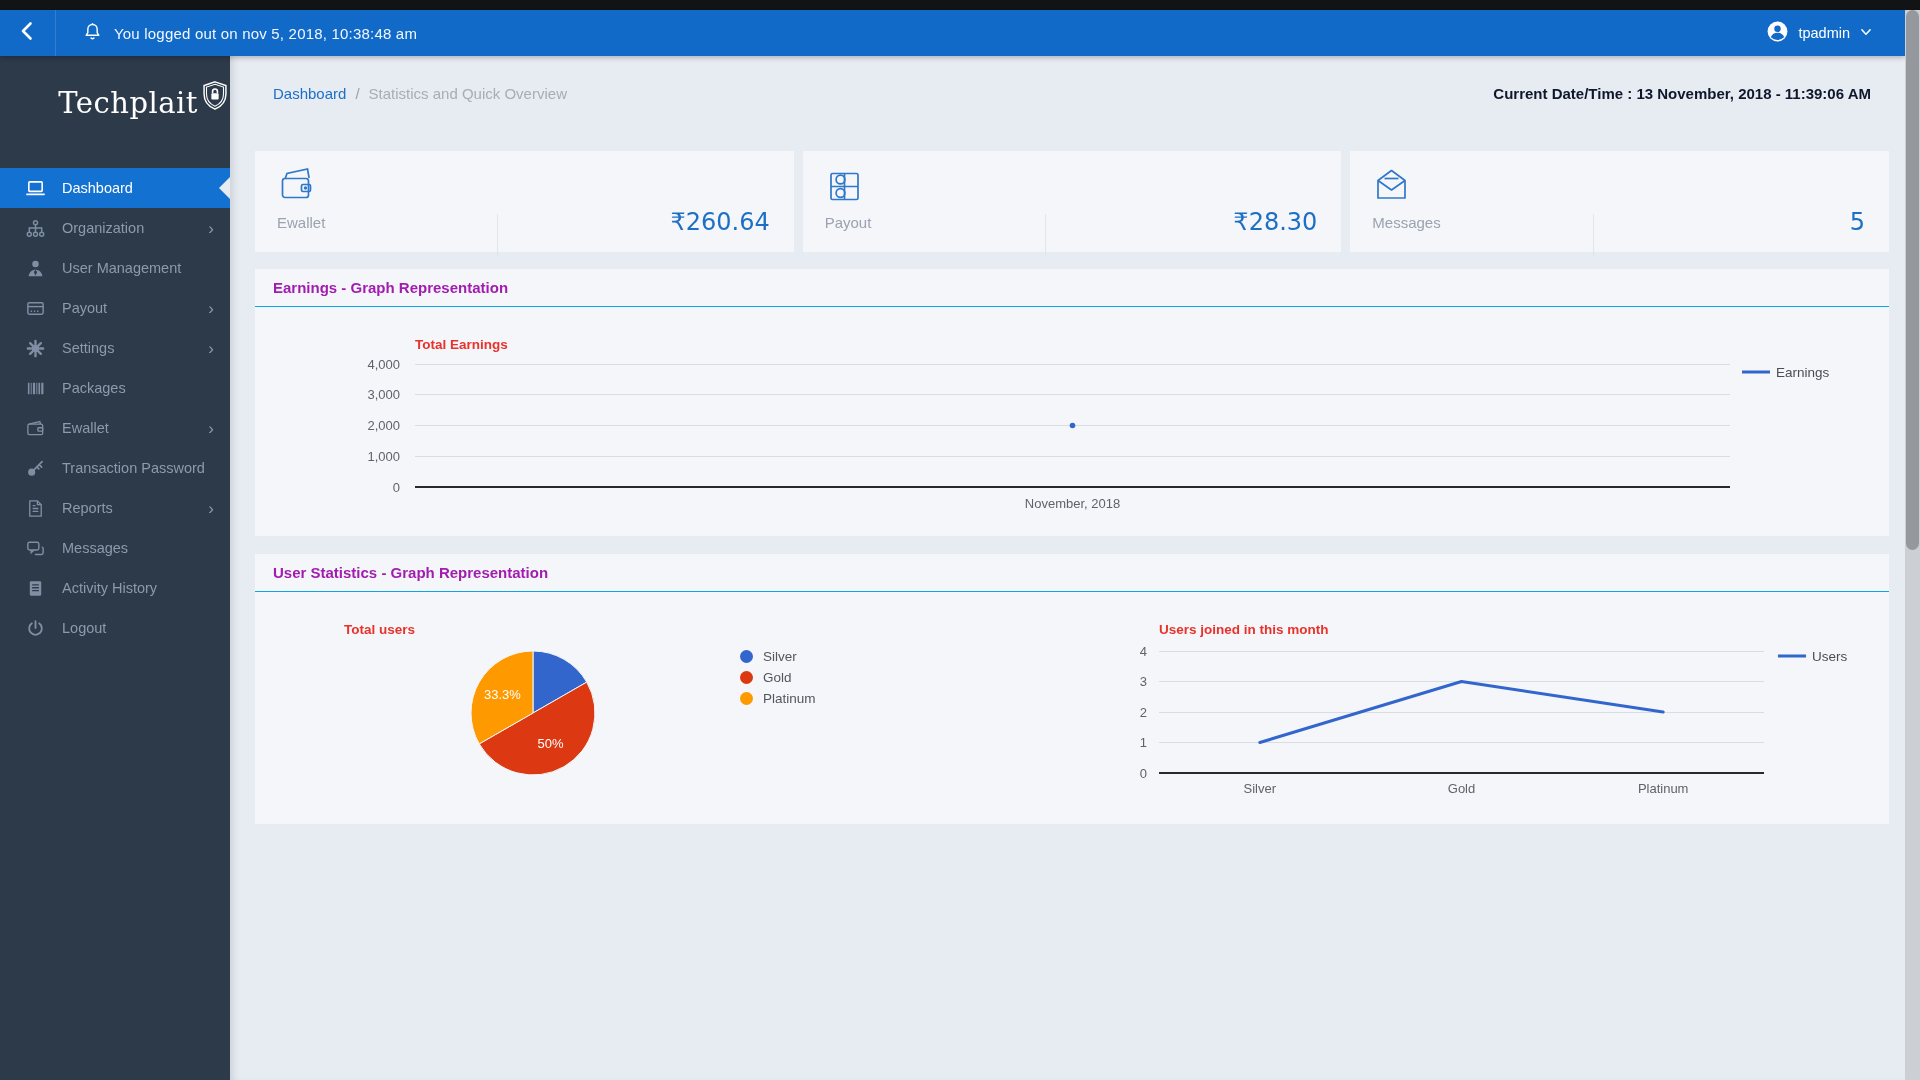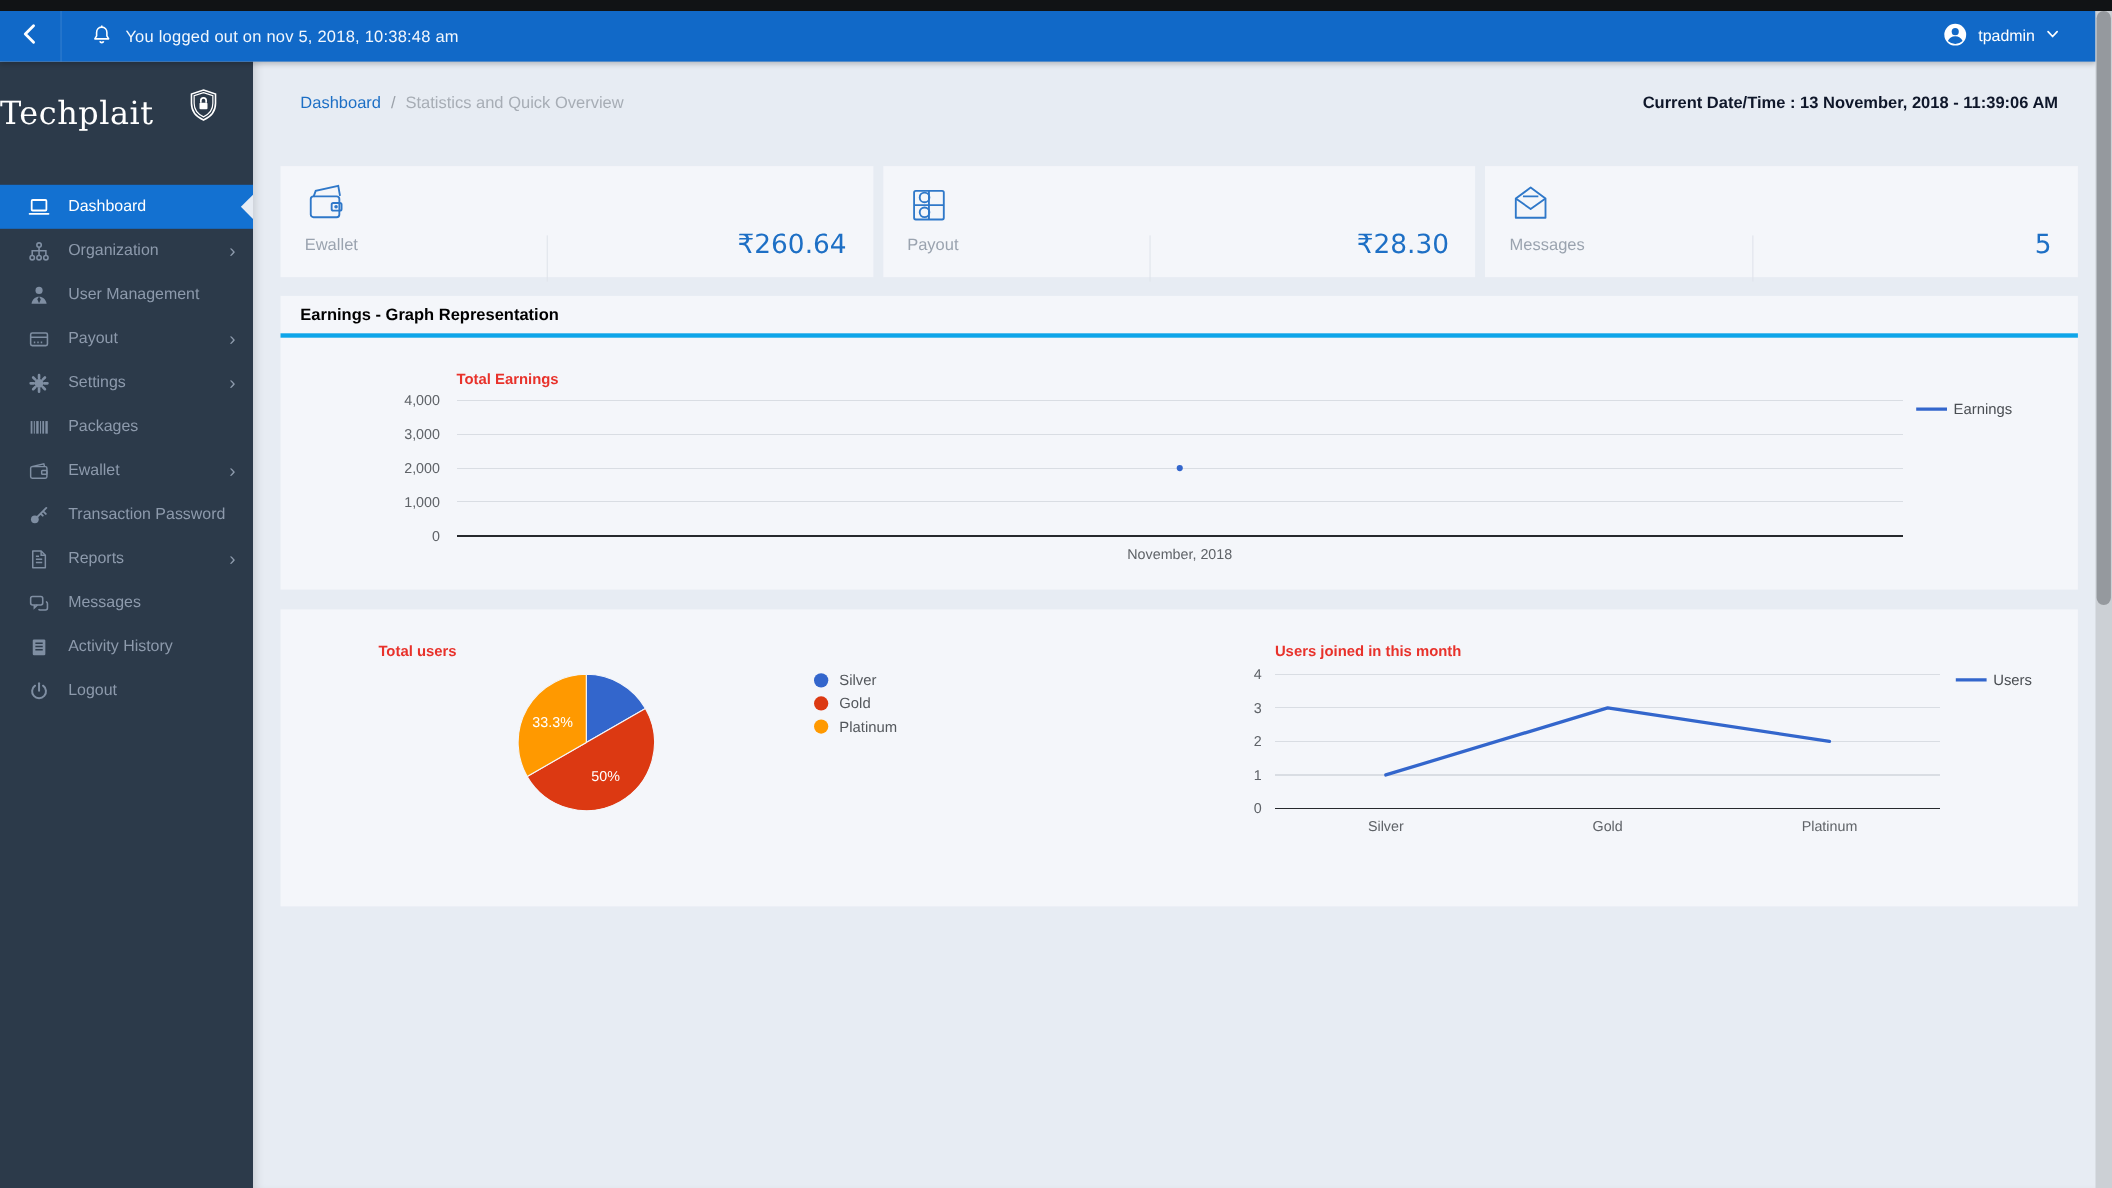--- a/index.html
+++ b/index.html
@@ -21,21 +21,21 @@
     background:#1169c8; color:#fff; display:flex; align-items:center;
     box-shadow:0 2px 5px rgba(0,0,0,.22); z-index:50;
   }
   .back-btn { width:56px; height:100%; display:flex; align-items:center; justify-content:center;
     border-right:1px solid rgba(255,255,255,.14); cursor:pointer; }
   .notif { display:flex; align-items:center; gap:11px; margin-left:26px; font-size:15px; color:#f2f7fd; letter-spacing:.2px; }
   .user-menu { margin-left:auto; margin-right:32px; display:flex; align-items:center; gap:9px; font-size:14.5px; cursor:pointer; }
 
   
   .sidebar { position:absolute; top:56px; left:0; width:230px; height:1024px; background:#2c3a4a; z-index:40; }
-  .logo { height:112px; display:flex; align-items:flex-start; justify-content:flex-start; padding-top:30px; color:#fff;gap:28px; }
+  .logo { height:112px; display:flex; align-items:flex-start; justify-content:flex-end; padding-top:30px; color:#fff; }
   .logo-text { font-family:"DejaVu Serif",serif; font-size:29px; letter-spacing:.5px; }
   .logo-shield { margin-top:-6px; margin-left:2px; }
   .nav-item { position:relative; height:40px; display:flex; align-items:center; padding:0 16px 0 24px;
     color:#8d9aac; font-size:14.5px; cursor:pointer; }
   .nav-item .nicon { width:22px; display:flex; justify-content:center; align-items:center; margin-right:16px; color:#7f8ea2; }
   .nav-item .nlabel { white-space:nowrap; }
   .nav-item .sub-arrow { margin-left:auto; font-size:17px; line-height:1; color:#8d9aac; }
   .nav-item.active { background:#1371d1; color:#fff; }
   .nav-item.active .nicon { color:#fff; }
   .nav-item.active::after { content:""; position:absolute; right:0; top:50%; transform:translateY(-50%);
@@ -58,21 +58,21 @@
   .card .crow { position:absolute; left:22px; right:24px; bottom:15px; height:30px; display:flex; align-items:center; }
   .card .clabel { font-size:15px; color:#9aa3af; }
   .card .cdivider { position:absolute; left:45%; bottom:-4px; height:42px; width:1px; background:#e0e4eb; }
   .card .cvalue { margin-left:auto; font-size:24px; color:#1d6fc5; font-family:"DejaVu Sans","Liberation Sans",sans-serif; }
 
   
   .panel { position:absolute; left:25px; width:1634px; background:#f4f6fa; }
   .panel.earnings { top:213px; height:267px; }
   .panel.users { top:498px; height:270px; }
   .panel-header { height:38px; display:flex; align-items:center; padding-left:18px;
-    font-size:15px; font-weight:bold; color:#000000; border-bottom:4px solid #0ea5e9; }
+    font-size:15px; font-weight:bold; color:#a21caf; border-bottom:1px solid #0ea5e9; }
   .panel-body { position:relative; height:calc(100% - 38px); }
 
   
   .chart-svg { position:absolute; left:18px; top:0; }
   .c-tick, .c-cat { font-size:13px; fill:#5f6368; }
   .c-title { font-size:13.5px; font-weight:bold; fill:#e8322b; }
   .c-legend { font-size:13.5px; fill:#4a4e53; }
   .p-label { font-size:13px; fill:#ffffff; }
 
   .users-left-title { position:absolute; left:89px; top:30px; font-size:13.5px; font-weight:bold; color:#e8322b; }
@@ -362,20 +362,21 @@
           <text x="142" y="42" class="c-title">Total Earnings</text>
           <text x="799.5" y="201" text-anchor="middle" class="c-cat">November, 2018</text>
           <circle cx="799.5" cy="118.5" r="2.8" fill="#3366cc"></circle>
           <line x1="1469" y1="65" x2="1497" y2="65" stroke="#3366cc" stroke-width="3"></line>
           <text x="1503" y="69.5" class="c-legend">Earnings</text>
         </svg>
     </div>
   </section>
 
   <section class="panel users">
+    <div class="panel-header">User Statistics - Graph Representation</div>
     <div class="panel-body">
       <div class="users-left-title">Total users</div>
       <svg id="pie-chart" class="pie-svg" width="170" height="170">
           <path d="M85,85 L85,23 A62,62 0 0 1 138.75838347219837,54.11252346895155 Z" fill="#3366cc" stroke="#f4f6fa" stroke-width="1"></path>
           <path d="M85,85 L138.75838347219837,54.11252346895155 A62,62 0 0 1 31.241616527801632,115.88747653104846 Z" fill="#dc3912" stroke="#f4f6fa" stroke-width="1"></path>
           <text x="102.60586162269762" y="119.64227857915307" text-anchor="middle" class="p-label">50%</text>
           <path d="M85,85 L31.241616527801632,115.88747653104846 A62,62 0 0 1 84.99999999999999,23 Z" fill="#ff9900" stroke="#f4f6fa" stroke-width="1"></path>
           <text x="54.413182988858296" y="71.29795985975254" text-anchor="middle" class="p-label">33.3%</text>
         </svg>
       <div class="pie-legend" id="pie-legend">

